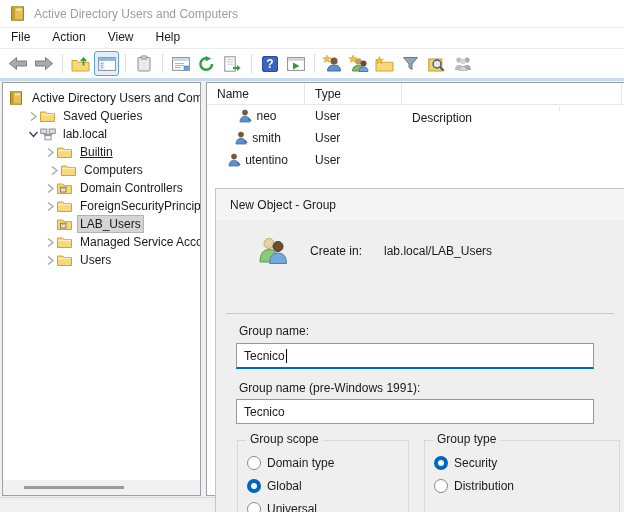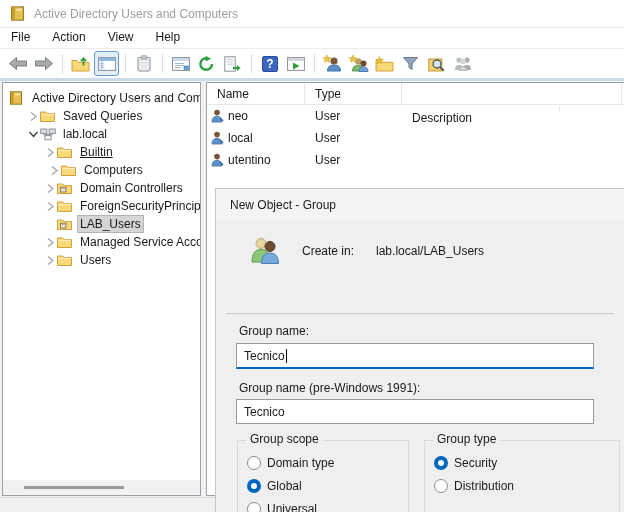--- a/index.html
+++ b/index.html
@@ -33,32 +33,32 @@
 
   .list-pane{position:absolute;left:206px;top:1px;right:0;bottom:1px;background:#fff;border:1px solid #9aa0a6;border-right:none;overflow:hidden;}
   .list-header{display:flex;height:22px;border-bottom:1px solid #e6e6e6;}
   .col{border-right:1px solid #e6e6e6;padding:4px 0 0 10px;flex:none;}
   .col-name{width:98px;}
   .col-type{width:97px;}
   .col-desc{width:158px;margin-top:24px;}
   .col-extra{width:62px;}
   .list-row{display:flex;height:22px;align-items:center;}
   .cell{flex:none;display:flex;align-items:center;}
-  .cell-name{width:98px;padding-left:4px;}
+  .cell-name{width:98px;padding-left:4px;justify-content:center;}
   .cell-name .row-icon{display:inline-flex;margin-right:4px;}
   .cell-type{width:97px;padding-left:10px;}
   .cell-desc{width:158px;padding-left:10px;}
 
   .bottom-strip{position:absolute;top:497px;left:0;right:0;height:15px;background:#f0f0f0;border-top:1px solid #d8d8d8;z-index:1;}
 
   
   .dialog{position:absolute;left:215px;top:188px;width:412px;height:332px;background:#efefef;border:1px solid #c4c4c4;z-index:5;}
   .dialog-titlebar{height:31px;background:#f4f4f4;display:flex;align-items:center;padding-left:14px;}
   .dialog-body{position:relative;height:301px;}
-  .create-row{position:absolute;top:17px;left:34px;display:flex;align-items:center;}
+  .create-row{position:absolute;top:17px;left:42px;display:flex;align-items:center;}
   .group-large-icon{display:inline-flex;width:30px;}
   .create-label{margin-left:22px;}
   .create-value{margin-left:22px;}
   .dlg-sep{position:absolute;top:93px;left:10px;width:388px;height:1px;background:#c9c9c9;}
   .field-label{position:absolute;left:23px;}
   .lbl-1{top:104px;}
   .txt-1{position:absolute;top:123px;left:20px;width:358px;height:26px;background:#fff;border:1px solid #989898;border-bottom:2px solid #0067c0;display:flex;align-items:center;padding-left:7px;}
   .caret{width:1px;height:14px;background:#000;margin-left:1px;}
   .lbl-2{top:161px;}
   .txt-2{position:absolute;top:179px;left:20px;width:358px;height:25px;background:#fff;border:1px solid #989898;display:flex;align-items:center;padding-left:7px;}
@@ -412,21 +412,21 @@
         </div>
         <div class="list-row">
           <div class="cell cell-name">
             <span class="row-icon">
               <svg width="13" height="14" viewBox="0 0 13 14">
                 <circle cx="6" cy="3.6" r="2.8" fill="#7a5636"></circle>
                 <path d="M1 13 Q1 7.4 6 7.4 Q11 7.4 11 13 Z" fill="#5d8fc9" stroke="#3f6fa5" stroke-width="0.8"></path>
                 <path d="M9.4 9.4 L12 12" stroke="#3f6fa5" stroke-width="1.6"></path>
               </svg>
             </span>
-            <span>local</span>
+            <span>smith</span>
           </div>
           <div class="cell cell-type">User</div>
           <div class="cell cell-desc"></div>
         </div>
         <div class="list-row">
           <div class="cell cell-name">
             <span class="row-icon">
               <svg width="13" height="14" viewBox="0 0 13 14">
                 <circle cx="6" cy="3.6" r="2.8" fill="#7a5636"></circle>
                 <path d="M1 13 Q1 7.4 6 7.4 Q11 7.4 11 13 Z" fill="#5d8fc9" stroke="#3f6fa5" stroke-width="0.8"></path>

